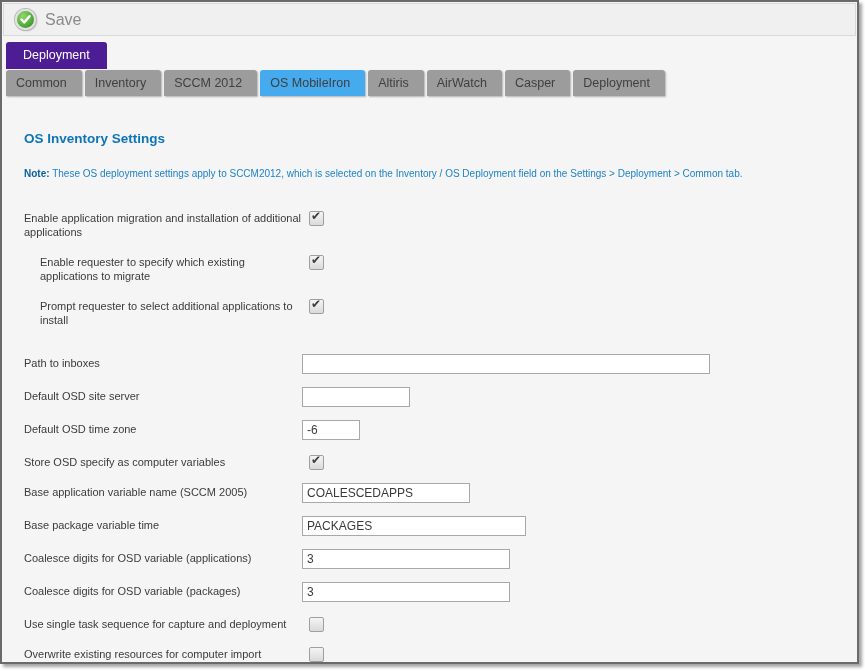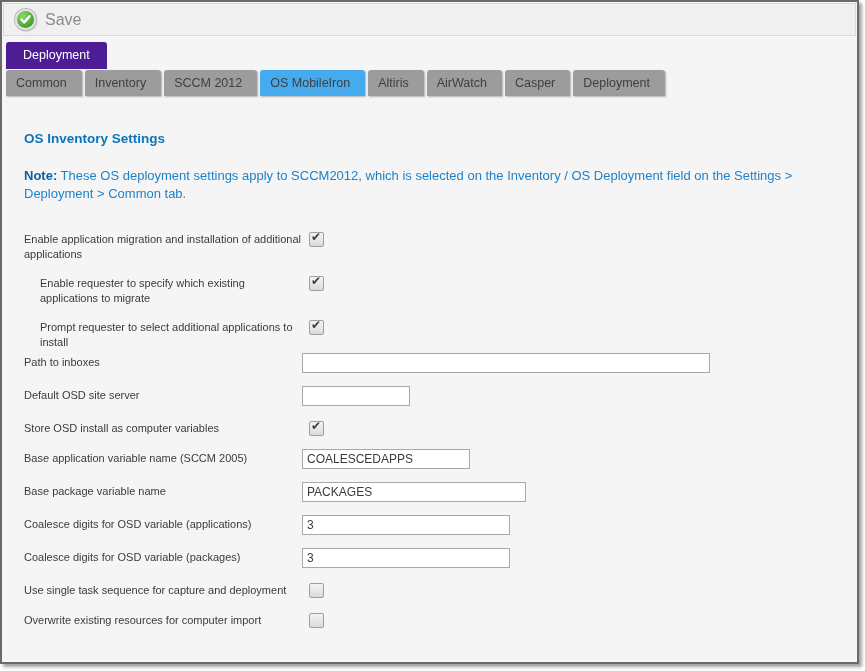--- a/index.html
+++ b/index.html
@@ -48,25 +48,25 @@
     padding:6px 15px 6px 10px;
     border-radius:3px 3px 0 0;
     box-shadow:1px 1px 2px rgba(0,0,0,0.28);
     cursor:pointer;white-space:nowrap;
   }
   
   .content{padding:35px 20px 0 22px;}
   .page-heading{
     font-size:13.5px;font-weight:bold;margin:0 0 21px 0;
   }
-  .note{font-size:13px;line-height:1.35;margin-bottom:28px;}
+  .note{font-size:10px;line-height:1.35;margin-bottom:28px;}
   .note b{font-weight:bold;}
   
   .row{display:flex;align-items:flex-start;margin-bottom:13px;}
-  .row.gap-after{margin-bottom:4px;}
+  .row.gap-after{margin-bottom:26px;}
   .row-label{
     width:278px;min-width:278px;font-size:11px;color:#3b3b3b;
     line-height:1.32;padding-top:2px;box-sizing:border-box;
   }
   .row-label.indent{padding-left:16px;}
   .checkbox{
     width:13px;height:13px;margin-left:7px;margin-top:2px;
     border:1px solid #9f9f9f;border-radius:2px;
     background:linear-gradient(#f4f4f4,#dadada);
     position:relative;cursor:pointer;box-sizing:content-box;
@@ -134,29 +134,33 @@
         </div>
         <div class="row">
           <div class="row-label">Path to inboxes</div>
           <input type="text" class="text-input" style="width: 408px;">
         </div>
         <div class="row">
           <div class="row-label">Default OSD site server</div>
           <input type="text" class="text-input" style="width: 108px;">
         </div>
         <div class="row">
-          <div class="row-label">Store OSD install as computer variables</div>
+          <div class="row-label">Default OSD time zone</div>
+          <input type="text" class="text-input" value="-6" style="width: 58px;">
+        </div>
+        <div class="row">
+          <div class="row-label">Store OSD specify as computer variables</div>
           <span class="checkbox checked"></span>
         </div>
         <div class="row">
           <div class="row-label">Base application variable name (SCCM 2005)</div>
           <input type="text" class="text-input" value="COALESCEDAPPS" style="width: 168px;">
         </div>
         <div class="row">
-          <div class="row-label">Base package variable name</div>
+          <div class="row-label">Base package variable time</div>
           <input type="text" class="text-input" value="PACKAGES" style="width: 224px;">
         </div>
         <div class="row">
           <div class="row-label">Coalesce digits for OSD variable (applications)</div>
           <input type="text" class="text-input" value="3" style="width: 208px;">
         </div>
         <div class="row">
           <div class="row-label">Coalesce digits for OSD variable (packages)</div>
           <input type="text" class="text-input" value="3" style="width: 208px;">
         </div>

